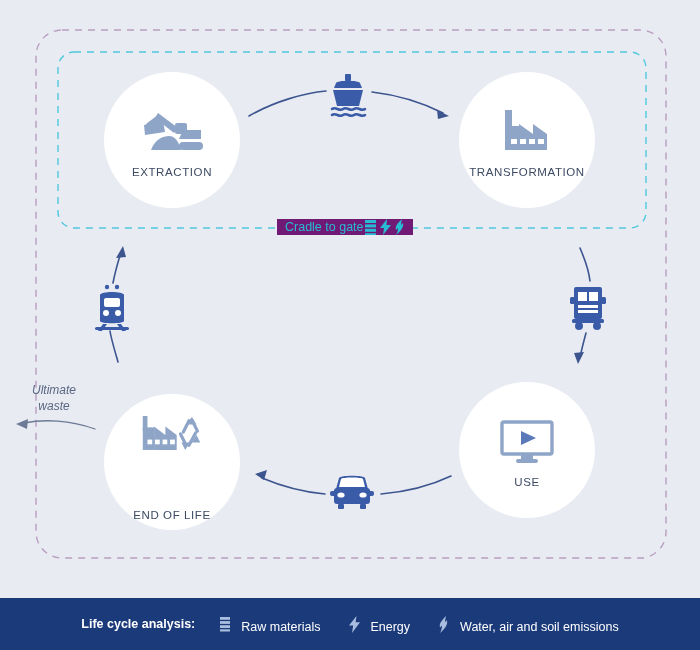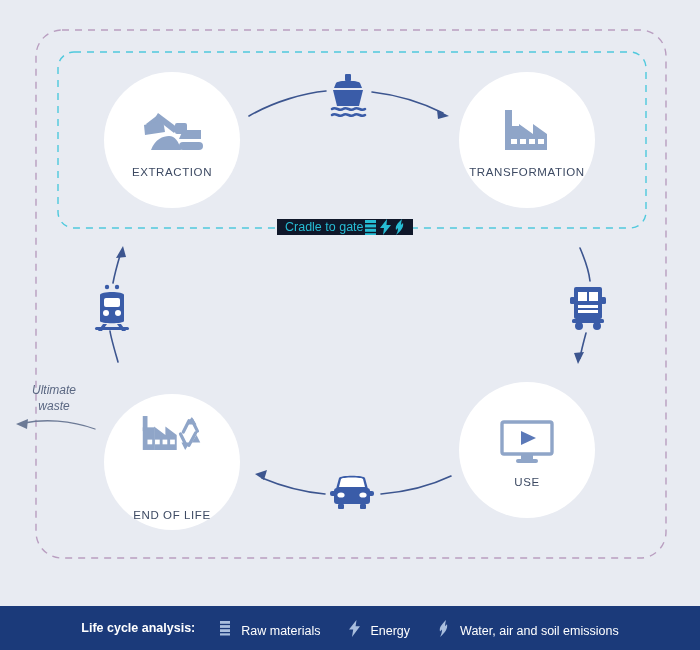--- a/index.html
+++ b/index.html
@@ -47,40 +47,40 @@
   #transport-train{left:90px;top:283px;width:44px;height:48px;}
   #transport-truck{left:566px;top:283px;width:44px;height:48px;}
   #transport-car{left:328px;top:472px;width:48px;height:40px;}
 
   
   .band-label{
     position:absolute;
     display:flex;align-items:center;gap:1px;
     font-size:12.5px;
     white-space:nowrap;
-    background:#0f172a;
+    background:#701a75;
     padding:0 8px;
   }
   #label-cradle-gate{left:277px;top:219px;color:#27bcd4;}
   #label-cradle-grave{left:277px;top:549px;color:#b07ca8;}
   .band-label .band-text{line-height:1;}
   .band-icons{display:flex;align-items:center;gap:4px;}
 
   
   #ultimate-waste{
     position:absolute;left:12px;top:382px;width:84px;
     text-align:center;
     font-size:12px;line-height:16px;
     color:#5a6782;
     font-style:italic;
   }
 
   
   #footer{
-    position:absolute;left:0;bottom:0;width:700px;height:44px;
+    position:absolute;left:0;bottom:0;width:700px;height:52px;
     background:#1b3a7a;
     display:flex;align-items:center;justify-content:center;
   }
   #footer-inner{
     display:flex;align-items:center;
     gap:0px;
     color:#ffffff;
     font-size:12.5px;
   }
   #footer-title{font-weight:bold;margin-right:22px;white-space:nowrap;}

